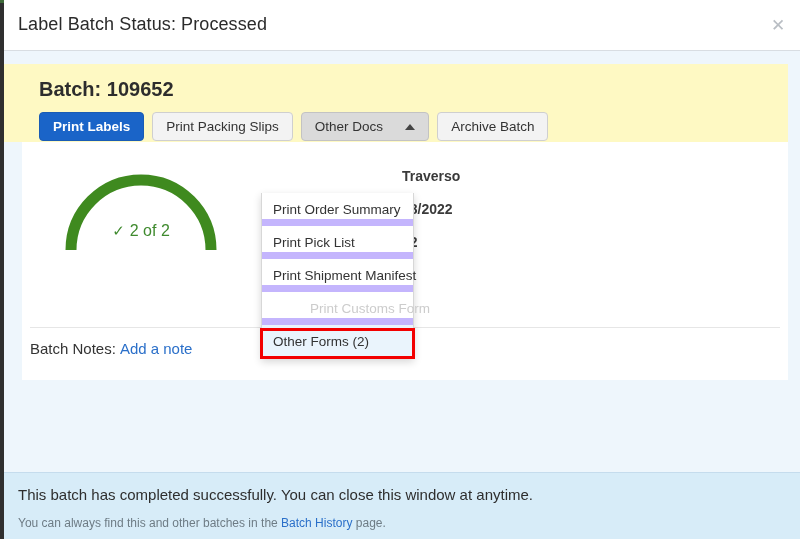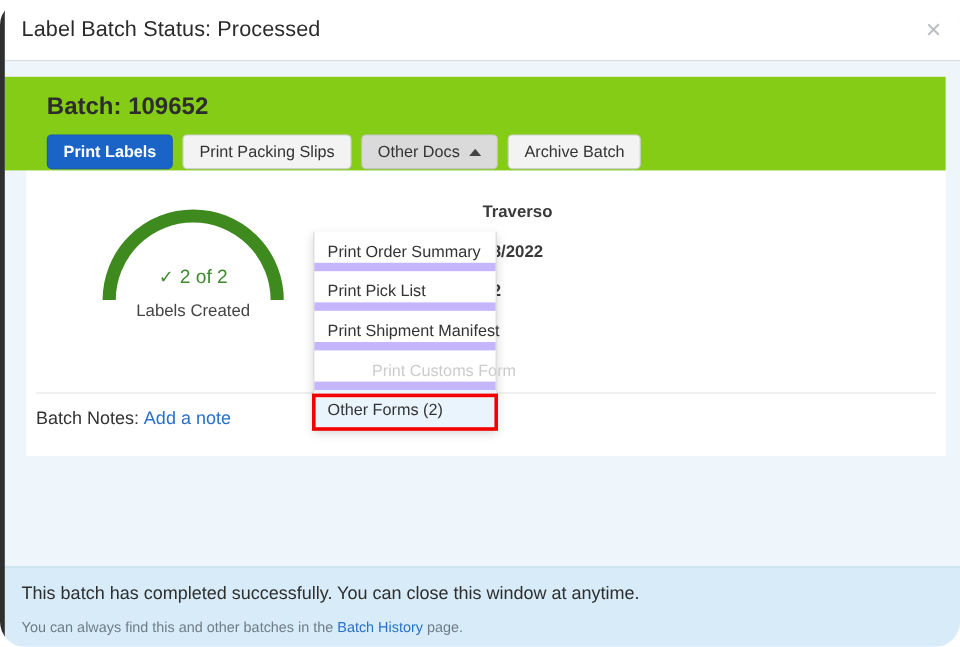--- a/index.html
+++ b/index.html
@@ -15,21 +15,20 @@
     -webkit-font-smoothing: antialiased;
   }
 
   #window {
     position: relative;
     width: 800px;
     height: 539px;
     box-sizing: border-box;
     background: #eef6fc;
     overflow: hidden;
-    border-radius: 21px;
   }
 
   
   .left-chrome {
     position: absolute;
     left: 0;
     top: 0;
     width: 4px;
     height: 539px;
     background: #2f2f2f;
@@ -91,21 +90,21 @@
     z-index: 10;
   }
 
   
   .gray-panel {
     position: absolute;
     left: 0px;
     top: 13px;
     width: 784px;
     height: 78px;
-    background: #84cc16;
+    background: #fef9c3;
     z-index: 12;
   }
   .batch-title {
     position: absolute;
     left: 35px;
     top: 14px;
     font-size: 20px;
     font-weight: bold;
     color: #2d2d2d;
     white-space: nowrap;
@@ -140,21 +139,21 @@
     background: #f3f3f3;
     border: 1px solid #cfcfcf;
     color: #333333;
   }
   .btn-active {
     background: #dadada;
     border: 1px solid #c3c3c3;
     color: #333333;
     display: flex;
     align-items: center;
-    gap: 8px;
+    gap: 22px;
     line-height: normal;
     height: 29px;
   }
   .caret-up {
     width: 0;
     height: 0;
     border-left: 5px solid transparent;
     border-right: 5px solid transparent;
     border-bottom: 6px solid #444444;
     display: inline-block;
@@ -166,21 +165,21 @@
     left: 18px;
     top: 91px;
     width: 766px;
     height: 238px;
     background: #ffffff;
     z-index: 11;
   }
 
   .gauge-wrap {
     position: absolute;
-    left: 24px;
+    left: 4px;
     top: 8px;
     width: 230px;
     height: 130px;
   }
   .gauge-svg {
     position: absolute;
     left: 0;
     top: 0;
   }
   .gauge-count {
@@ -358,21 +357,20 @@
 
     <div class="card">
 
       <div class="gauge-wrap">
         <svg class="gauge-svg" width="230" height="110" viewBox="0 0 230 110">
           <path d="M 45 100 A 70 70 0 0 1 185 100" fill="none" stroke="#3f8a1f" stroke-width="11" stroke-linecap="butt"></path>
         </svg>
         <div class="gauge-count">
           <span class="gauge-check">✓</span><span>2 of 2</span>
         </div>
-        <div class="gauge-label">Labels Created</div>
       </div>
 
       <div class="detail-col">
         <div class="detail-row">Traverso</div>
         <div class="detail-row">18/2022</div>
         <div class="detail-row">22</div>
       </div>
 
       <div class="card-divider"></div>
 

